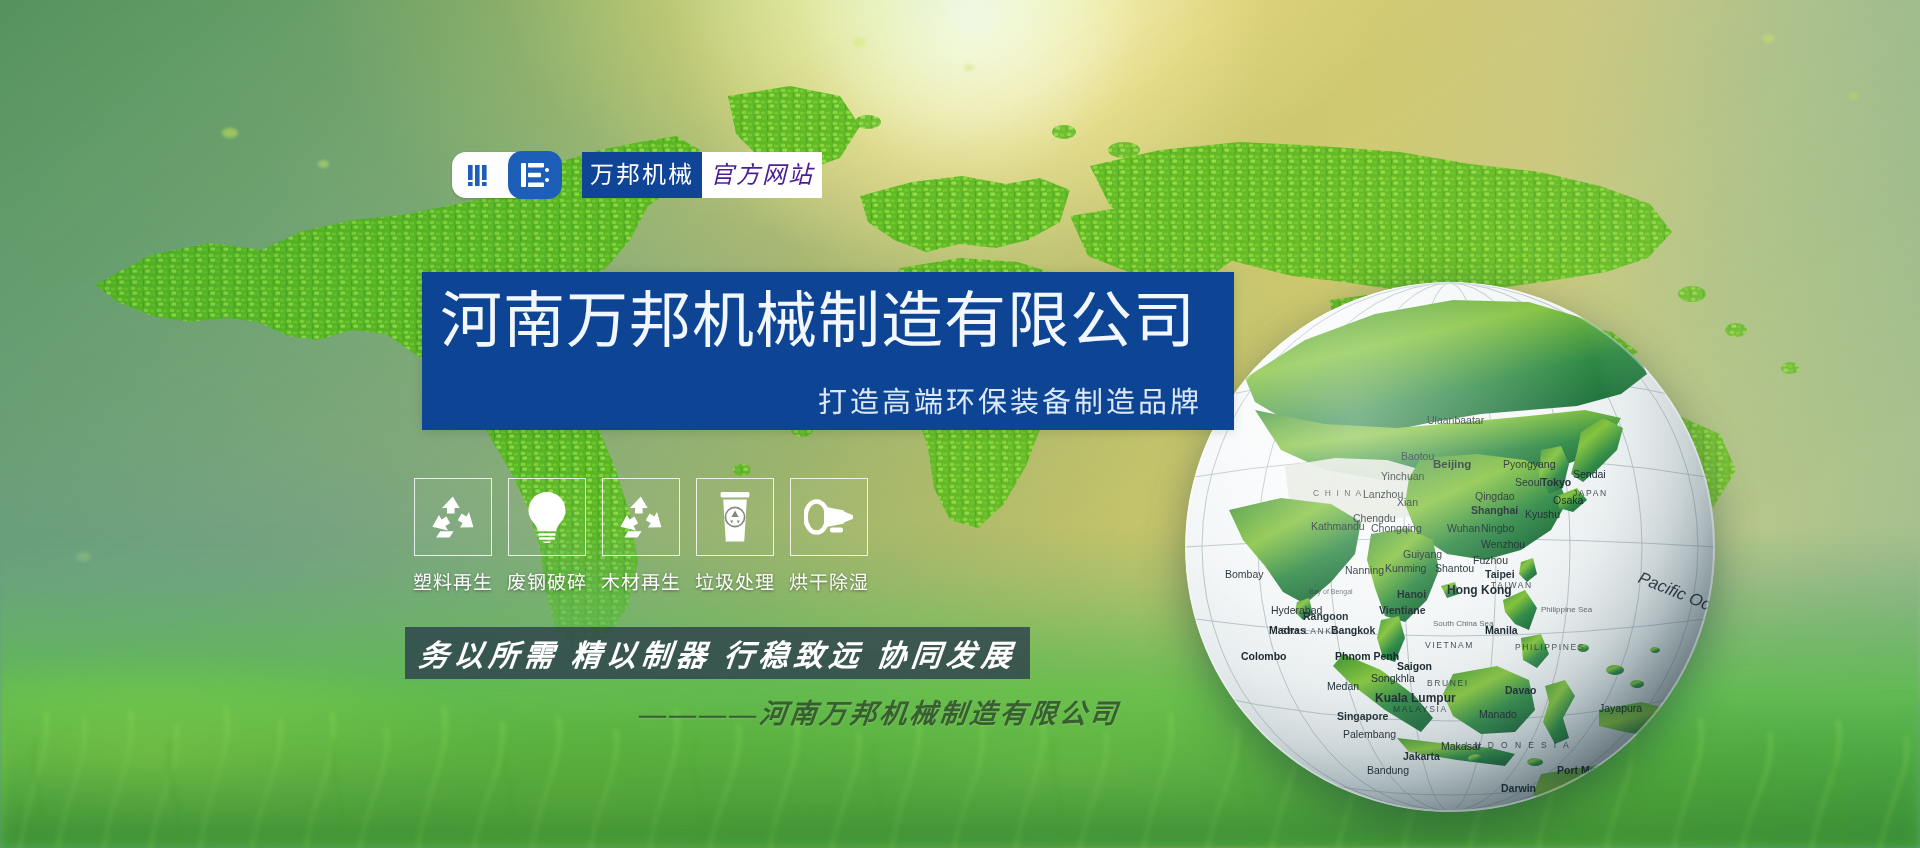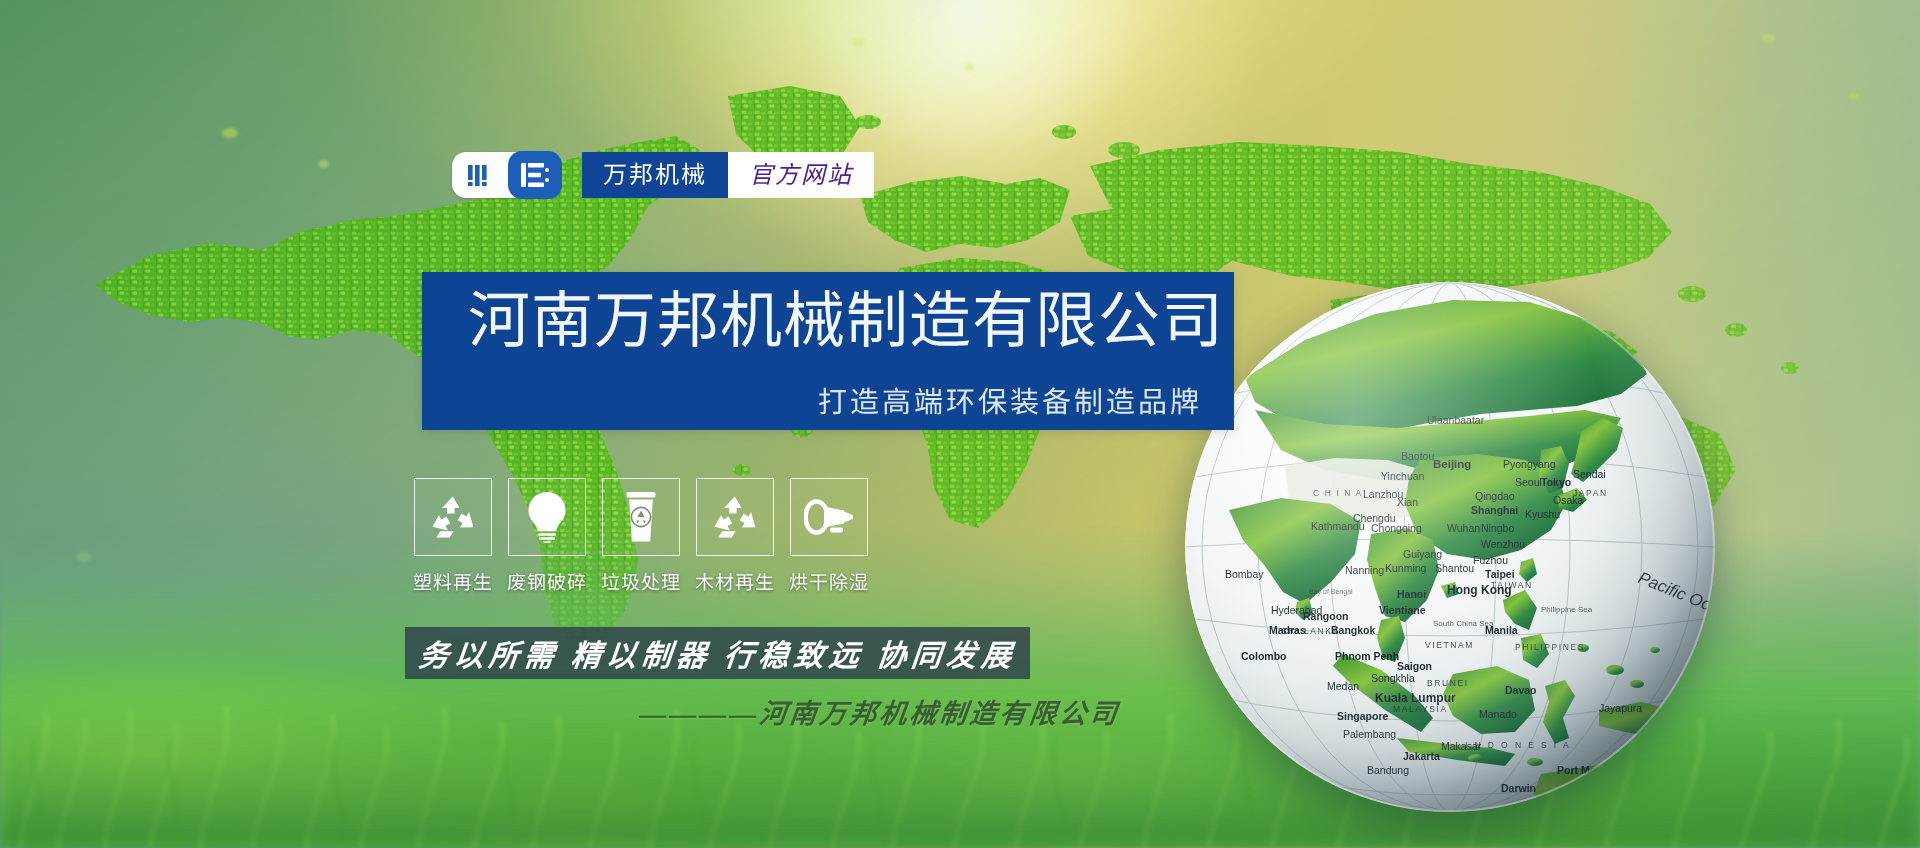--- a/index.html
+++ b/index.html
@@ -115,34 +115,34 @@
   }
   .logo-b{
     position:absolute;right:-2px;top:-1px;width:54px;height:48px;
     background:#1d5fb8;border-radius:14px;
   }
   .logo-b-glyph{position:absolute;left:13px;top:12px;width:28px;height:24px;}
 
   .nav-btn{
     display:flex;align-items:center;justify-content:center;
     font-size:24px;letter-spacing:2px;line-height:1;
-    padding:0 21px;white-space:nowrap;
+    padding:0 8px;white-space:nowrap;
     font-family:"Liberation Sans","DejaVu Sans",sans-serif;
   }
   .nav-btn.primary{background:#0f4496;color:#ffffff;}
   .nav-btn.secondary{background:#ffffff;color:#4c1d95;font-style:italic;}
 
   
   .banner{
     position:absolute;left:422px;top:272px;width:812px;height:158px;
     background:#0d4494;
     box-shadow:0 2px 10px rgba(0,0,0,.12);
   }
   .banner-title{
-    position:absolute;left:46px;top:10px;
+    position:absolute;left:18px;top:10px;
     color:#f2f6fd;font-size:62px;line-height:1.25;
     letter-spacing:1px;white-space:nowrap;
     font-weight:400;
   }
   .banner-sub{
     position:absolute;right:32px;bottom:10px;
     color:#dce8f8;font-size:29px;letter-spacing:3px;
     white-space:nowrap;font-weight:400;text-align:center;
   }
 
@@ -576,40 +576,40 @@
           <rect x="12.2" y="42.2" width="17.6" height="2.6" rx="1.3"></rect>
           <rect x="12.8" y="46.2" width="16.4" height="2.6" rx="1.3"></rect>
           <path d="M16.6 50.4 L25.4 50.4 C24.4 51.8 22.8 52 21 52 C19.2 52 17.6 51.8 16.6 50.4 Z"></path>
         </svg>
       </div>
       <div class="feature-label">废钢破碎</div>
     </div>
 
     <div class="feature">
       <div class="feature-box">
+        <svg width="48" height="46" viewBox="0 0 48 46" fill="#ffffff">
+          <path d="M23.8 2.4 L30.6 14.0 L25.6 14.0 L25.6 19.6 L18.0 19.6 L18.0 14.0 L13.0 14.0 Z"></path>
+          <path d="M3.4 32.8 L10.0 21.0 L12.6 25.4 L17.4 22.6 L21.2 29.2 L16.4 32.0 L19.0 36.4 Z"></path>
+          <path d="M44.4 33.2 L31.0 33.4 L33.6 29.0 L28.8 26.2 L32.6 19.6 L37.4 22.4 L40.0 18.0 Z"></path>
+          <path d="M11.2 37.2 L24.6 37.2 L20.6 43.6 L7.2 43.6 Z"></path>
+        </svg>
+      </div>
+      <div class="feature-label">木材再生</div>
+    </div>
+
+    <div class="feature">
+      <div class="feature-box">
         <svg width="36" height="52" viewBox="0 0 36 52" fill="#ffffff">
           <rect x="3.6" y="1" width="28.8" height="5.4" rx="1.4"></rect>
           <path d="M6.2 8.6 L29.8 8.6 L27.2 50.6 L8.8 50.6 Z"></path>
           <circle cx="18" cy="26" r="9.6" fill="none" stroke="#7f8c7a" stroke-width="1.6"></circle>
           <path d="M18 19.6 L21.6 26 L14.4 26 Z M13.2 29.4 L16.2 29.4 L14.7 32.6 Z M19.8 29.4 L22.8 29.4 L21.3 32.6 Z" fill="#7f8c7a"></path>
         </svg>
       </div>
       <div class="feature-label">垃圾处理</div>
-    </div>
-
-    <div class="feature">
-      <div class="feature-box">
-        <svg width="48" height="46" viewBox="0 0 48 46" fill="#ffffff">
-          <path d="M23.8 2.4 L30.6 14.0 L25.6 14.0 L25.6 19.6 L18.0 19.6 L18.0 14.0 L13.0 14.0 Z"></path>
-          <path d="M3.4 32.8 L10.0 21.0 L12.6 25.4 L17.4 22.6 L21.2 29.2 L16.4 32.0 L19.0 36.4 Z"></path>
-          <path d="M44.4 33.2 L31.0 33.4 L33.6 29.0 L28.8 26.2 L32.6 19.6 L37.4 22.4 L40.0 18.0 Z"></path>
-          <path d="M11.2 37.2 L24.6 37.2 L20.6 43.6 L7.2 43.6 Z"></path>
-        </svg>
-      </div>
-      <div class="feature-label">木材再生</div>
     </div>
 
     <div class="feature">
       <div class="feature-box">
         <svg width="50" height="38" viewBox="0 0 50 38" fill="#ffffff">
           <ellipse cx="12.5" cy="19" rx="11" ry="15.5" fill="none" stroke="#ffffff" stroke-width="4.6"></ellipse>
           <path d="M20 8.4 L40 12.6 L40 25.4 L20 29.6 Z"></path>
           <path d="M40 13.6 L49 17.2 L49 20.8 L40 24.4 Z"></path>
           <rect x="26" y="29.4" width="13" height="5" rx="2"></rect>
         </svg>

